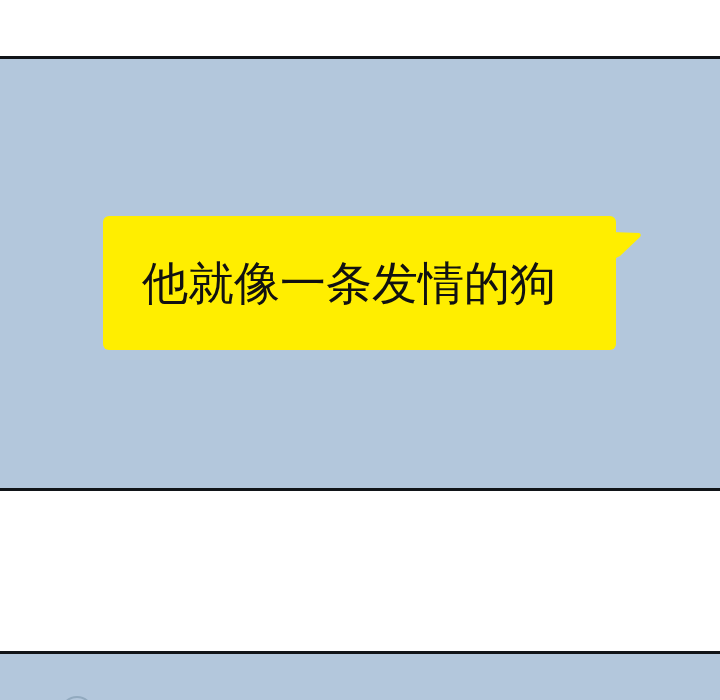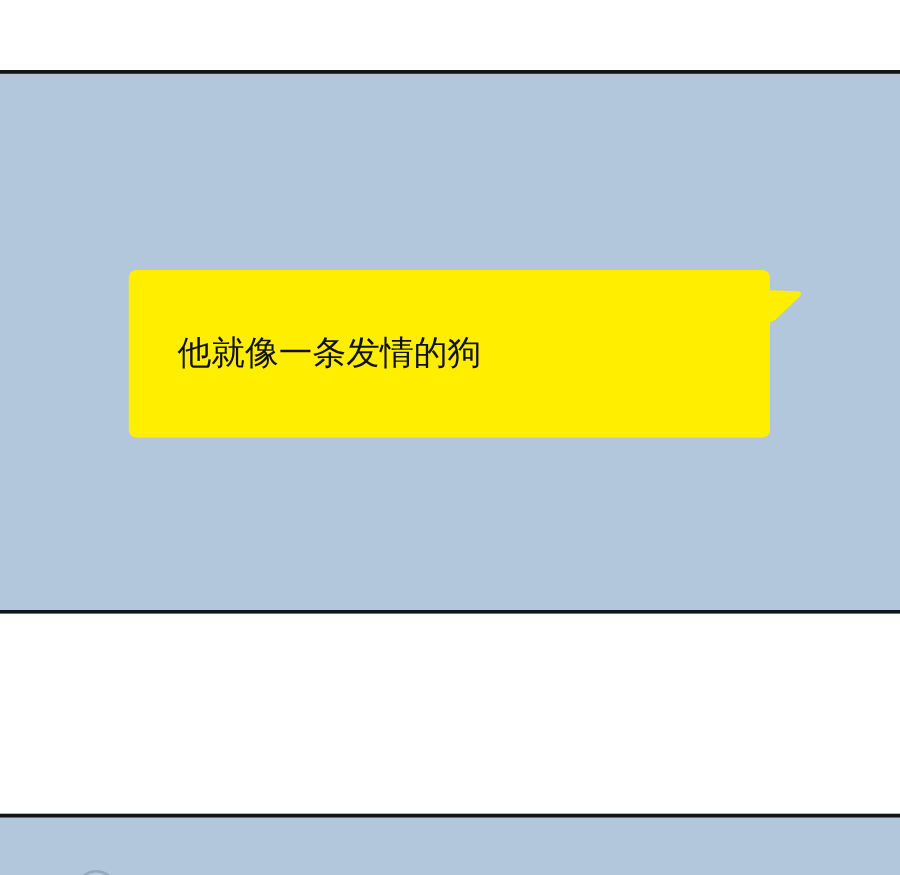--- a/index.html
+++ b/index.html
@@ -18,21 +18,21 @@
     .panel-bottom { top: 651px; height: 60px; border-top: 3px solid #111418; }
     .bubble {
       position: absolute; left: 103px; top: 216px; width: 513px; height: 134px;
       border-radius: 6px;
     }
     .bubble-tail {
       position: absolute; left: 612px; top: 232px; width: 30px; height: 28px;
     }
     .bubble-text {
       position: absolute; left: 142px; top: 262px;
-      font-size: 27px; line-height: 42px; color: #111111;
+      font-size: 46px; line-height: 42px; color: #111111;
       letter-spacing: 0px; white-space: nowrap;
     }
     .avatar-arc {
       position: absolute; left: 60px; top: 696px; width: 34px; height: 34px;
       border-radius: 50%;
       border: 2px solid #8aa3b8;
       box-sizing: border-box;
       opacity: 0.8;
     }
   </style>

